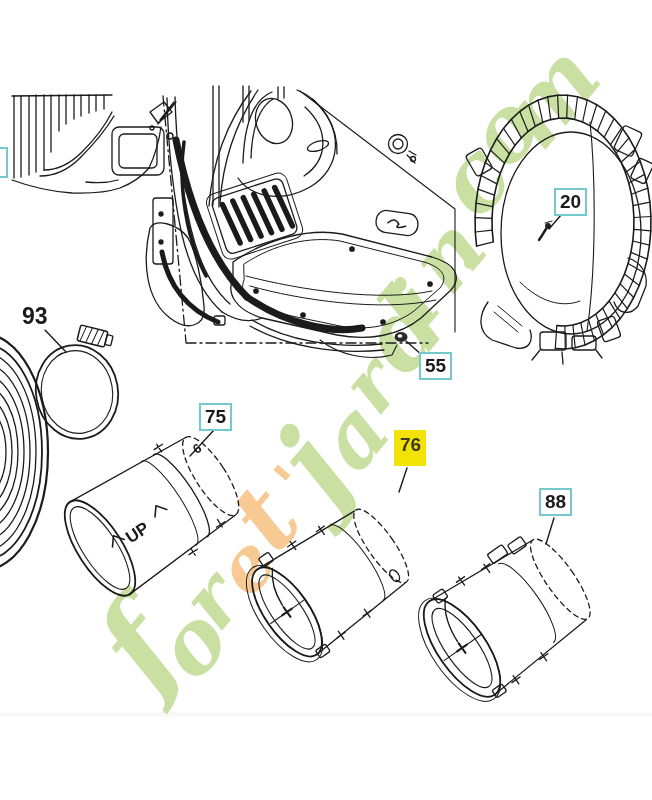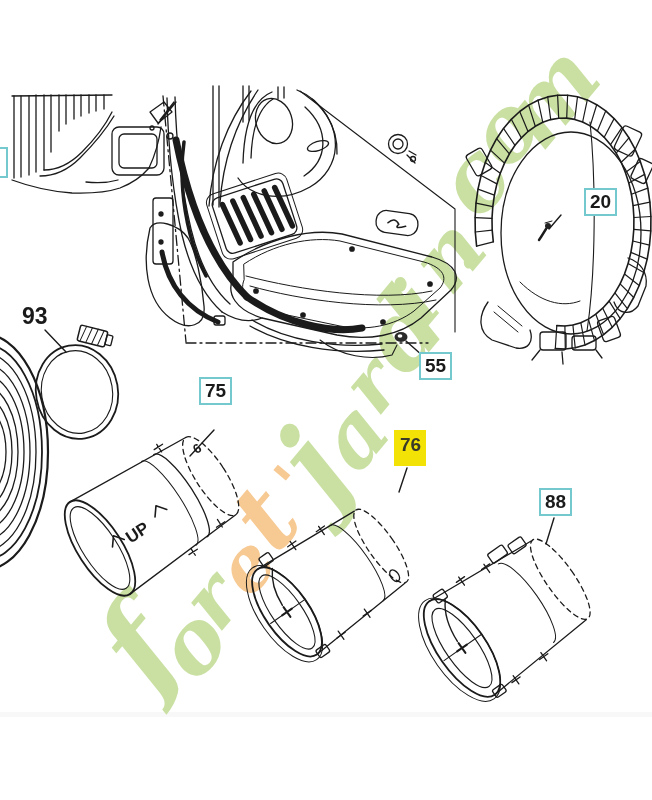--- a/index.html
+++ b/index.html
@@ -13,23 +13,23 @@
   #art{position:absolute;left:0;top:0;z-index:2;}
   
   .callout{position:absolute;z-index:3;color:#1a1a1a;font-weight:700;font-size:19px;
            line-height:1;white-space:nowrap;}
   .co-box{border:2px solid #74c9cf;background:#ffffff;padding:2px 4px 3px;}
   .co-yellow{background:#f2e205;border:none;padding:5px 5px 12px 6px;color:#3a3a28;text-align:right;}
   .co-plain{font-size:23px;background:transparent;}
   .co-partial{border:2px solid #74c9cf;background:#fff;width:30px;height:27px;padding:0;}
   #co-left{left:-26px;top:147px;}
   #co-78{left:22px;top:305px;}
-  #co-20{left:584px;top:188px;}
+  #co-20{left:554px;top:188px;}
   #co-38{left:419px;top:352px;}
-  #co-75{left:199px;top:377px;}
+  #co-75{left:199px;top:403px;}
   #co-76{left:394px;top:430px;}
   #co-77{left:539px;top:488px;}
   .scan-band{position:absolute;left:0;top:712px;width:652px;height:5px;
              background:rgba(60,60,60,0.035);z-index:0;}
 </style>
 </head>
 <body>
 
 <div id="stage">
   <div class="scan-band"></div>

